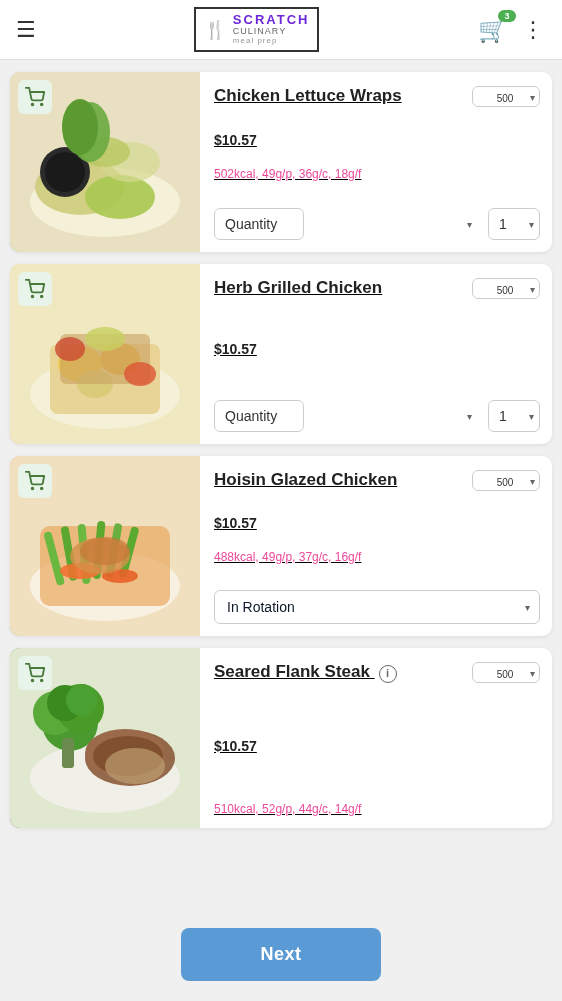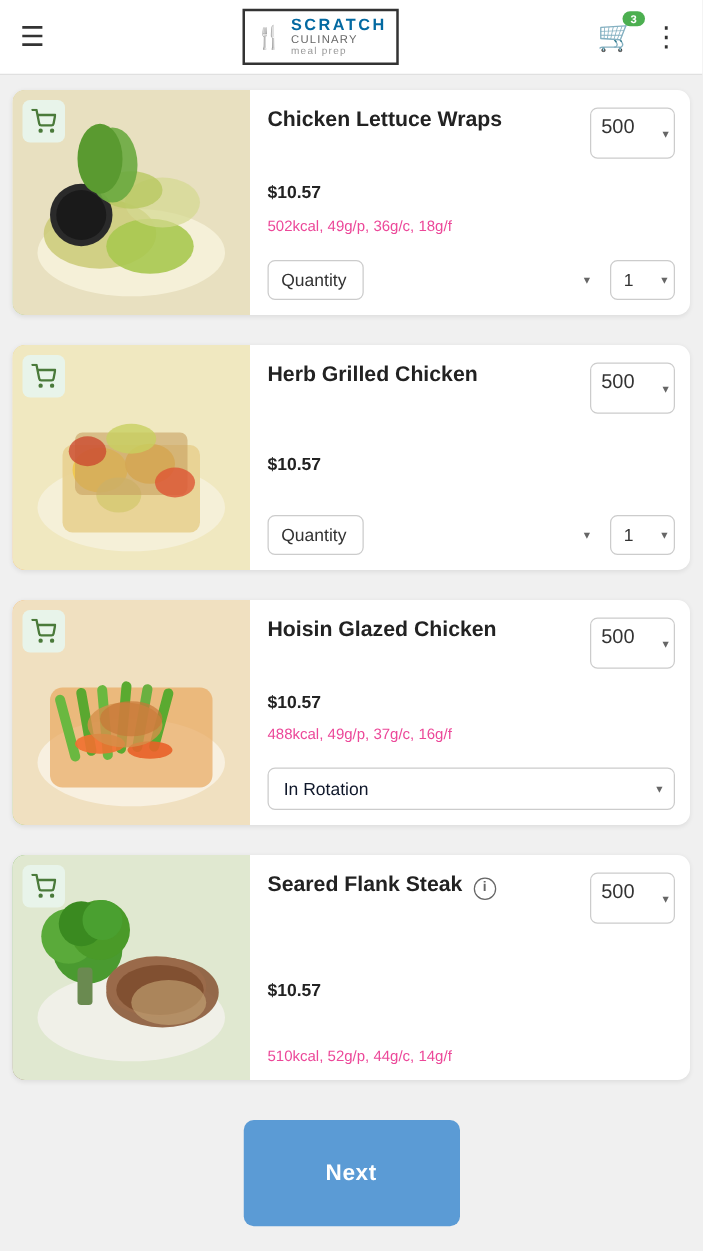--- a/index.html
+++ b/index.html
@@ -38,21 +38,21 @@
       color: #8bc34a;
       margin-right: 6px;
     }
     .header-logo-text {
       line-height: 1.1;
     }
     .header-logo-scratch {
       font-weight: 700;
       font-size: 13px;
       letter-spacing: 2px;
-      color: #0369a1;
+      color: #6d28d9;
     }
     .header-logo-culinary {
       font-size: 9px;
       color: #666;
       letter-spacing: 1px;
     }
     .header-logo-sub {
       font-size: 8px;
       color: #999;
       letter-spacing: 1px;
@@ -88,21 +88,22 @@
       cursor: pointer;
       color: #333;
       letter-spacing: 2px;
     }
 
     
     .content {
       padding: 12px 10px 100px 10px;
       display: flex;
       flex-direction: column;
-      gap: 24px;
+      gap: 12px;
+      text-decoration: underline;
     }
 
     
     .meal-card {
       background: #fff;
       border-radius: 10px;
       display: flex;
       overflow: hidden;
       box-shadow: 0 1px 4px rgba(0,0,0,0.08);
       position: relative;
@@ -173,27 +174,28 @@
       font-size: 17px;
       font-weight: 700;
       color: #222;
       line-height: 1.2;
       flex: 1;
     }
     .portion-select {
       background: #fff;
       border: 1.5px solid #ccc;
       border-radius: 6px;
-      padding: 6px 10px 16px 8px;
-      font-size: 16px;
+      padding: 6px 10px 2px 8px;
+      font-size: 10px;
       cursor: pointer;
       appearance: none;
       -webkit-appearance: none;
       color: #333;
       min-width: 68px;
+      text-align: center;
     }
     .portion-wrapper {
       position: relative;
       display: inline-block;
     }
     .portion-wrapper::after {
       content: '▾';
       position: absolute;
       right: 5px;
       top: 50%;
@@ -216,21 +218,21 @@
     .meal-bottom-row {
       display: flex;
       gap: 8px;
       margin-top: 10px;
       align-items: center;
     }
     .quantity-select {
       background: #fff;
       border: 1.5px solid #ccc;
       border-radius: 6px;
-      padding: 7px 12px 7px 10px;
+      padding: 7px 25px 7px 10px;
       font-size: 14px;
       cursor: pointer;
       appearance: none;
       -webkit-appearance: none;
       color: #333;
       flex: 1;
     }
     .quantity-wrapper {
       position: relative;
       flex: 1;
@@ -321,25 +323,25 @@
       background: #f0f0f0;
       padding: 14px 20px 20px;
       display: flex;
       justify-content: center;
     }
     .next-btn {
       background: #5b9bd5;
       color: #fff;
       border: none;
       border-radius: 8px;
-      padding: 32px 60px;
+      padding: 16px 60px;
       font-size: 18px;
       font-weight: 600;
       cursor: pointer;
-      width: 173px;
+      width: 200px;
       letter-spacing: 0.5px;
     }
   </style>
 </head>
 <body>
 
 <div class="header">
   <span class="header-menu-icon">☰</span>
   <div class="header-logo">
     <span class="header-logo-icon">🍴</span>

